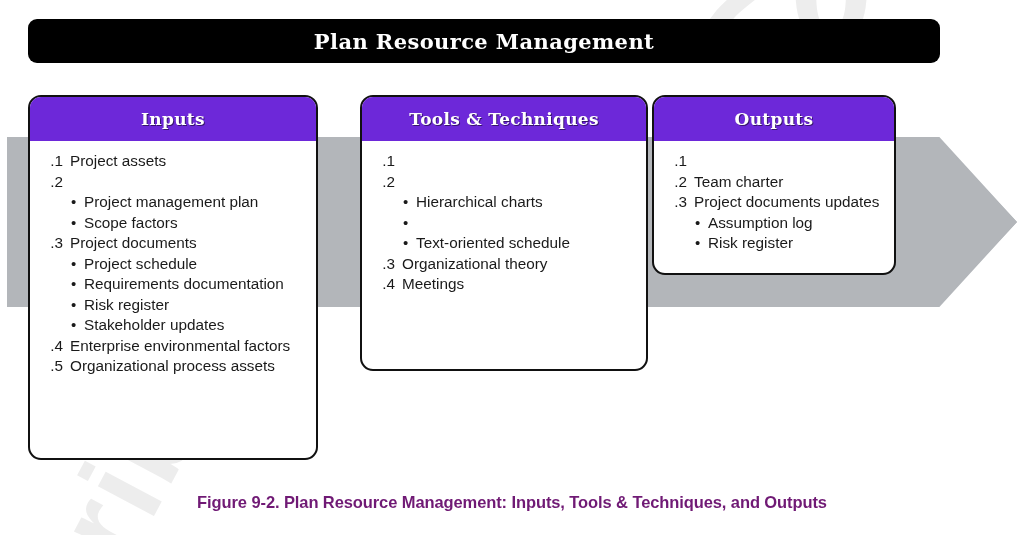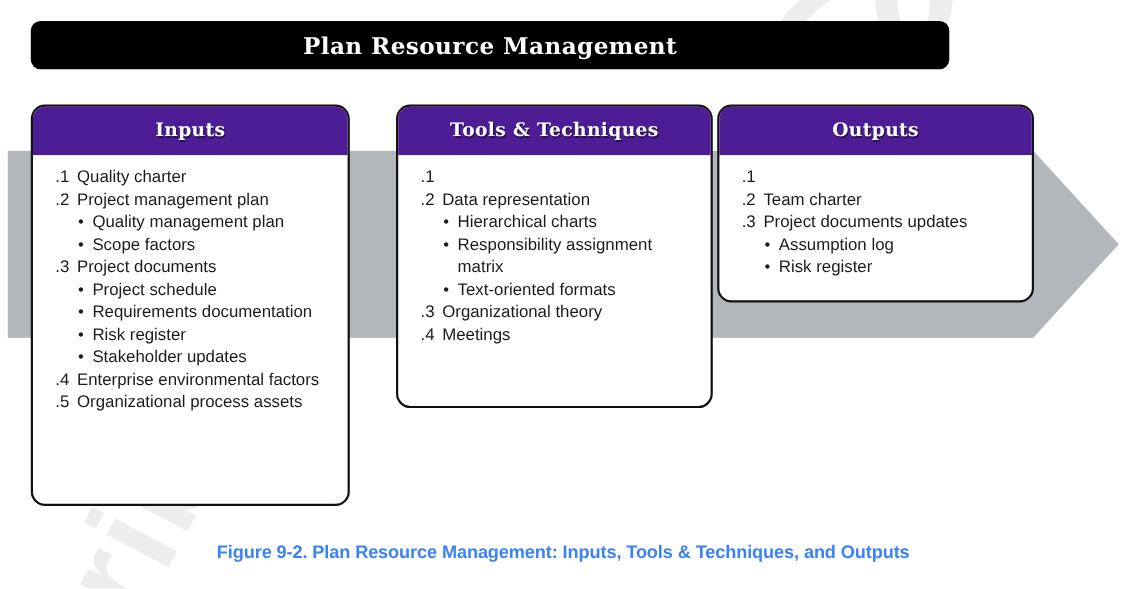--- a/index.html
+++ b/index.html
@@ -50,21 +50,21 @@
     width: 1010px;
     height: 170px;
     z-index: 1;
   }
 
   
   #title-banner {
     position: absolute;
     left: 28px;
     top: 19px;
-    width: 835px;
+    width: 912px;
     height: 44px;
     background: #000000;
     border-radius: 9px;
     z-index: 3;
     display: flex;
     align-items: center;
     justify-content: center;
   }
   #title-banner .title-text {
     color: #ffffff;
@@ -80,24 +80,24 @@
     position: absolute;
     z-index: 3;
     background: #ffffff;
     border: 2px solid #111111;
     border-radius: 13px;
     box-sizing: border-box;
     overflow: hidden;
   }
   #col-inputs  { left: 28px;  top: 95px; width: 290px; height: 365px; }
   #col-tools   { left: 360px; top: 95px; width: 288px; height: 276px; }
-  #col-outputs { left: 652px; top: 95px; width: 288px; height: 180px; }
+  #col-outputs { left: 652px; top: 95px; width: 244px; height: 180px; }
 
   .col-header {
-    background: #4c1d95;
+    background: #6d28d9;
     height: 45px;
     display: flex;
     align-items: center;
     justify-content: center;
     margin: -1px -1px 0 -1px;
   }
   .col-header .hdr-text {
     color: #ffffff;
     font-family: "DejaVu Serif", "Liberation Serif", serif;
     font-weight: 700;
@@ -138,21 +138,21 @@
   #figure-caption {
     position: absolute;
     left: 0;
     top: 493px;
     width: 1024px;
     text-align: center;
     z-index: 4;
     font-family: "Liberation Sans", sans-serif;
     font-weight: 700;
     font-size: 16.5px;
-    color: #3b82f6;
+    color: #701a75;
     letter-spacing: -0.1px;
   }
 </style>
 </head>
 <body>
 
 <div class="wm wm-top">20</div>
 <div class="wm wm-bottom">rib-</div>
 
 <svg id="flow-arrow" viewBox="0 0 1010 170" preserveAspectRatio="none" aria-hidden="true">
@@ -164,29 +164,28 @@
   <span class="title-text">Plan Resource Management</span>
 </div>
 
 <div class="col" id="col-inputs">
   <div class="col-header">
     <span class="hdr-text">Inputs</span>
   </div>
   <div class="col-body">
     <div class="entry">
       <span class="num">.1</span>
-      <span class="txt">Quality charter</span>
+      <span class="txt">Project assets</span>
     </div>
     <div class="entry">
       <span class="num">.2</span>
+    </div>
+    <div class="sub">
+      <span class="dot">•</span>
       <span class="txt">Project management plan</span>
-    </div>
-    <div class="sub">
-      <span class="dot">•</span>
-      <span class="txt">Quality management plan</span>
     </div>
     <div class="sub">
       <span class="dot">•</span>
       <span class="txt">Scope factors</span>
     </div>
     <div class="entry">
       <span class="num">.3</span>
       <span class="txt">Project documents</span>
     </div>
     <div class="sub">
@@ -219,33 +218,31 @@
 <div class="col" id="col-tools">
   <div class="col-header">
     <span class="hdr-text">Tools &amp; Techniques</span>
   </div>
   <div class="col-body">
     <div class="entry">
       <span class="num">.1</span>
     </div>
     <div class="entry">
       <span class="num">.2</span>
-      <span class="txt">Data representation</span>
     </div>
     <div class="sub">
       <span class="dot">•</span>
       <span class="txt">Hierarchical charts</span>
     </div>
     <div class="sub">
       <span class="dot">•</span>
-      <span class="txt">Responsibility assignment matrix</span>
-    </div>
-    <div class="sub">
-      <span class="dot">•</span>
-      <span class="txt">Text-oriented formats</span>
+    </div>
+    <div class="sub">
+      <span class="dot">•</span>
+      <span class="txt">Text-oriented schedule</span>
     </div>
     <div class="entry">
       <span class="num">.3</span>
       <span class="txt">Organizational theory</span>
     </div>
     <div class="entry">
       <span class="num">.4</span>
       <span class="txt">Meetings</span>
     </div>
   </div>

